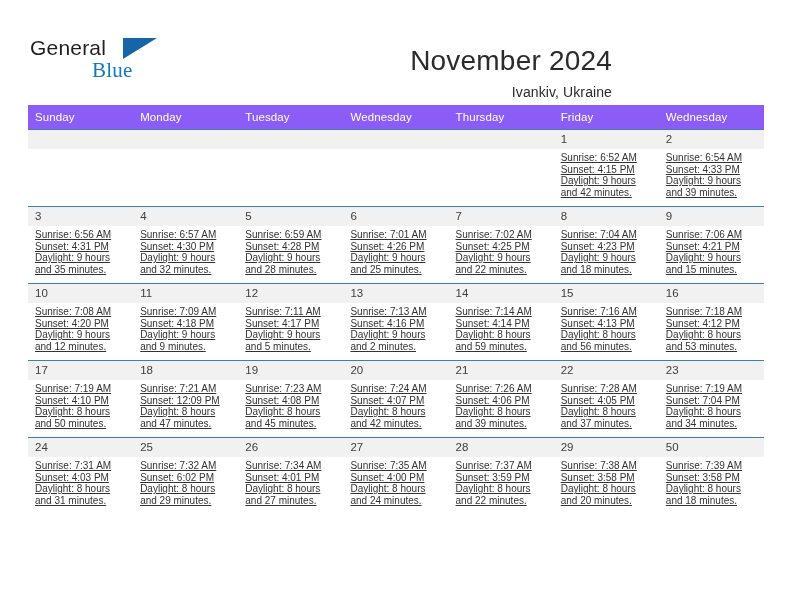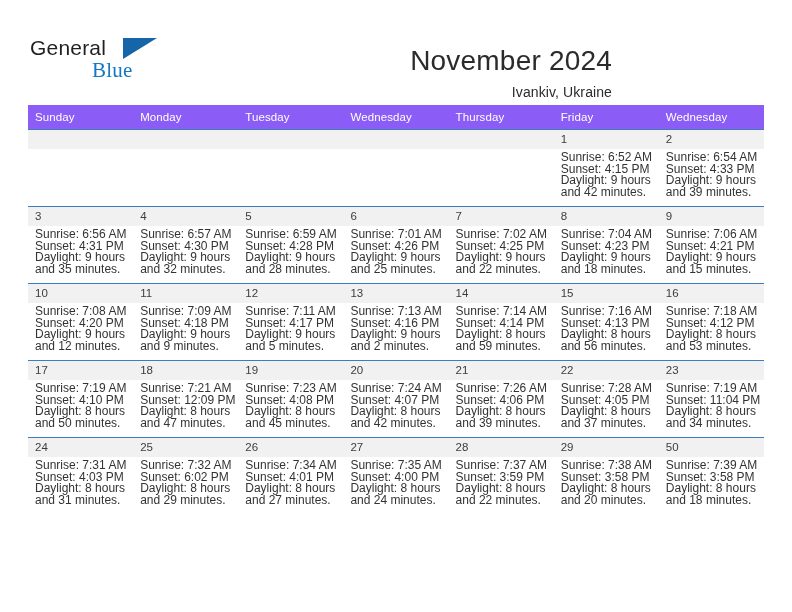--- a/index.html
+++ b/index.html
@@ -124,23 +124,24 @@
     padding: 3px 0 3px 7px;
     height: 13px;
     line-height: 13px;
     box-sizing: content-box;
   }
   .daynum.empty {
     color: transparent;
   }
   .info {
     padding: 3px 6px 0 7px;
-    font-size: 12px;
+    font-size: 10px;
     line-height: 11.6px;
     color: #333333;
+    text-decoration: underline;
   }
   .info div {
     white-space: nowrap;
   }
 </style>
 </head>
 <body>
 
 <div class="page">
 
@@ -449,21 +450,21 @@
                 <div>Daylight: 8 hours</div>
                 <div>and 37 minutes.</div>
               </div>
             </div>
           </td>
           <td>
             <div class="daybox">
               <div class="daynum">23</div>
               <div class="info">
                 <div>Sunrise: 7:19 AM</div>
-                <div>Sunset: 11:04 PM</div>
+                <div>Sunset: 7:04 PM</div>
                 <div>Daylight: 8 hours</div>
                 <div>and 34 minutes.</div>
               </div>
             </div>
           </td>
         </tr>
         <tr>
           <td>
             <div class="daybox">
               <div class="daynum">24</div>

